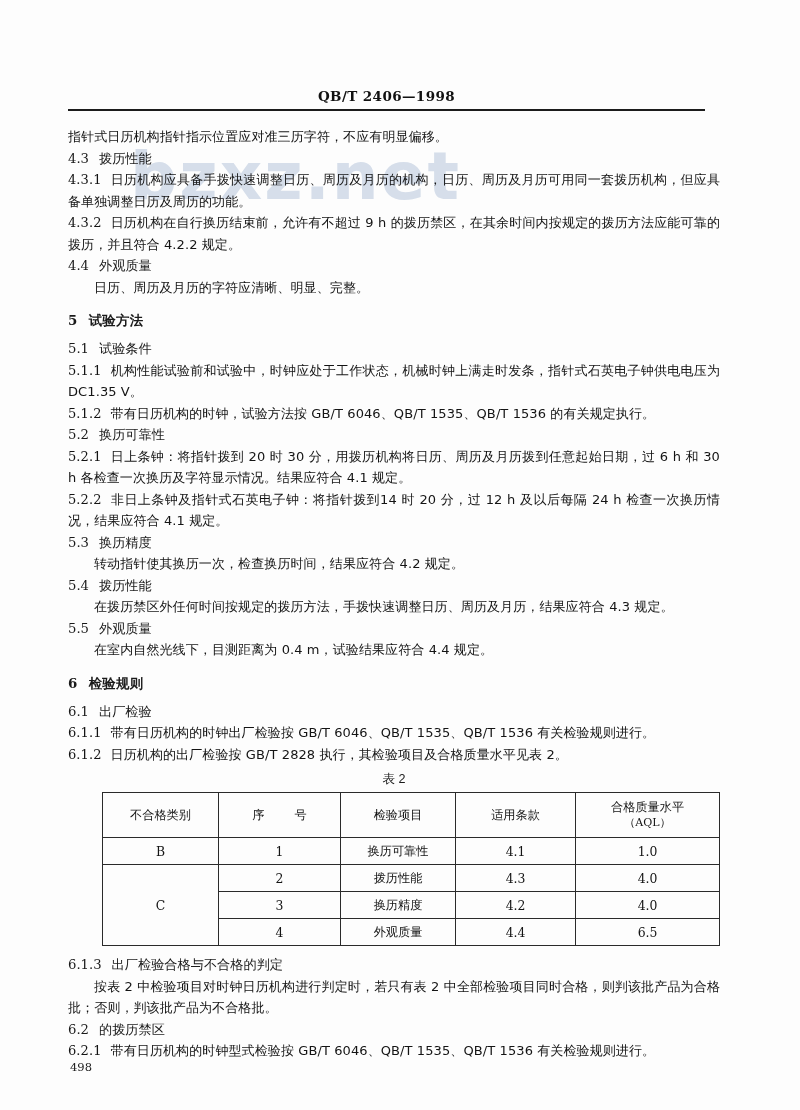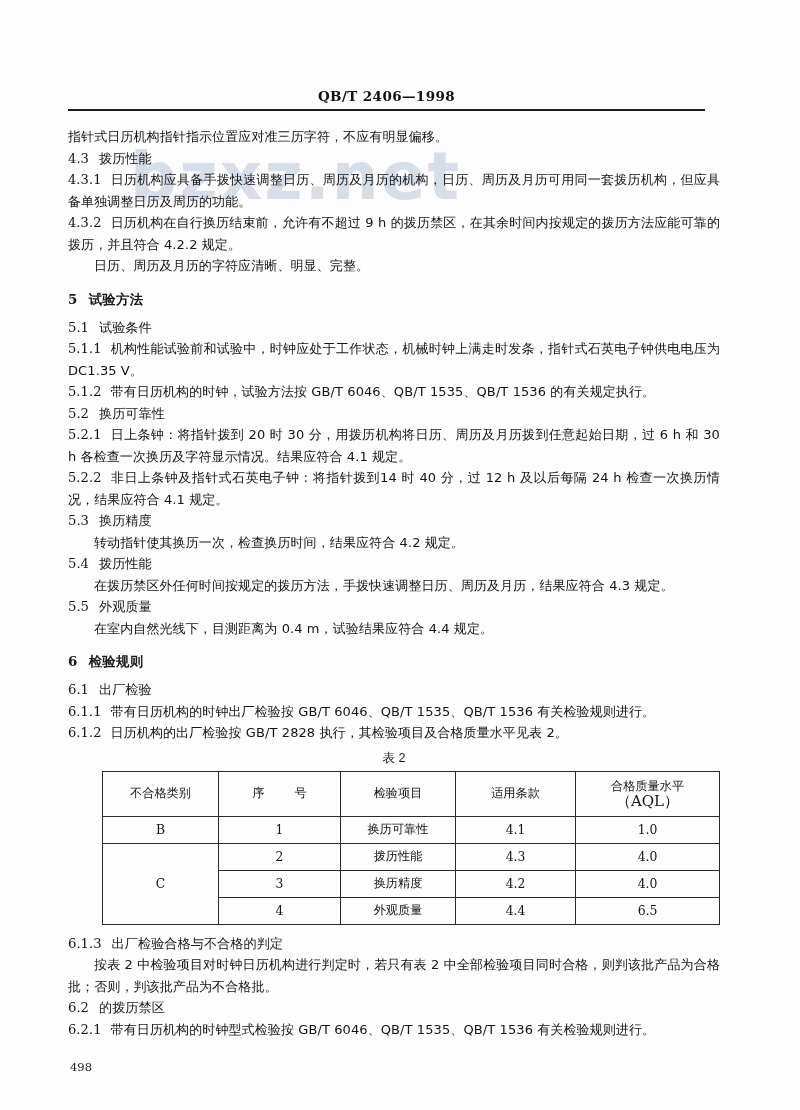--- a/index.html
+++ b/index.html
@@ -147,21 +147,21 @@
     font-family: "DejaVu Serif", "Liberation Serif", serif;
     font-size: 12.4px;
   }
   .hdr-spaced {
     letter-spacing: 9px;
     padding-left: 9px;
     display: inline-block;
   }
   .aql-line2 {
     font-family: "DejaVu Serif", "Liberation Serif", serif;
-    font-size: 15px;
+    font-size: 11px;
   }
 
   
   .footer {
     position: absolute;
     left: 70px;
     top: 1060px;
     font-size: 11.5px;
     font-family: "DejaVu Serif", "Liberation Serif", serif;
     color: #222;
@@ -189,20 +189,23 @@
     </p>
 
     <p class="para numbered">
       <span class="num">4.3.1</span><span>日历机构应具备手拨快速调整日历、周历及月历的机构，日历、周历及月历可用同一套拨历机构，但应具备单独调整日历及周历的功能。</span>
     </p>
 
     <p class="para numbered">
       <span class="num">4.3.2</span><span>日历机构在自行换历结束前，允许有不超过 9 h 的拨历禁区，在其余时间内按规定的拨历方法应能可靠的拨历，并且符合 4.2.2 规定。</span>
     </p>
 
+    <p class="sub-heading">
+      <span class="num">4.4</span><span>外观质量</span>
+    </p>
 
     <p class="para indent">日历、周历及月历的字符应清晰、明显、完整。</p>
 
     <div class="gap-md"></div>
 
     <p class="heading">
       <span class="num">5</span><span>试验方法</span>
     </p>
 
     <div class="gap-sm"></div>
@@ -221,21 +224,21 @@
 
     <p class="sub-heading">
       <span class="num">5.2</span><span>换历可靠性</span>
     </p>
 
     <p class="para numbered">
       <span class="num">5.2.1</span><span>日上条钟：将指针拨到 20 时 30 分，用拨历机构将日历、周历及月历拨到任意起始日期，过 6 h 和 30 h 各检查一次换历及字符显示情况。结果应符合 4.1 规定。</span>
     </p>
 
     <p class="para numbered">
-      <span class="num">5.2.2</span><span>非日上条钟及指针式石英电子钟：将指针拨到14 时 40 分，过 12 h 及以后每隔 24 h 检查一次换历情况，结果应符合 4.1 规定。</span>
+      <span class="num">5.2.2</span><span>非日上条钟及指针式石英电子钟：将指针拨到14 时 20 分，过 12 h 及以后每隔 24 h 检查一次换历情况，结果应符合 4.1 规定。</span>
     </p>
 
     <p class="sub-heading">
       <span class="num">5.3</span><span>换历精度</span>
     </p>
 
     <p class="para indent">转动指针使其换历一次，检查换历时间，结果应符合 4.2 规定。</p>
 
     <p class="sub-heading">
       <span class="num">5.4</span><span>拨历性能</span>

